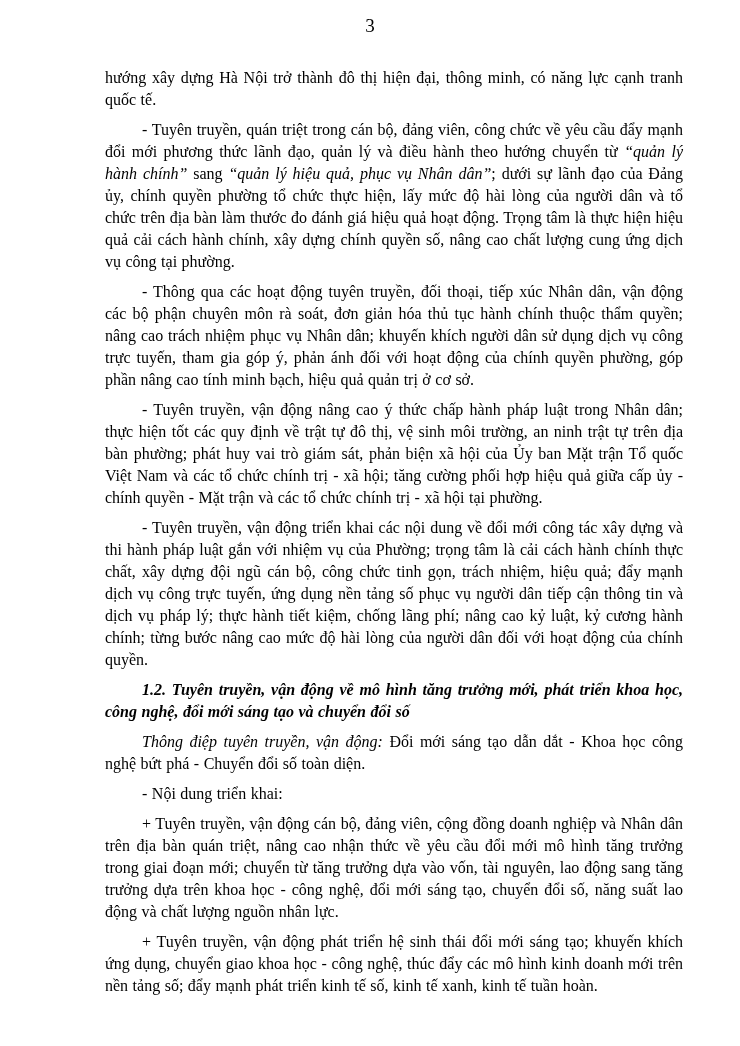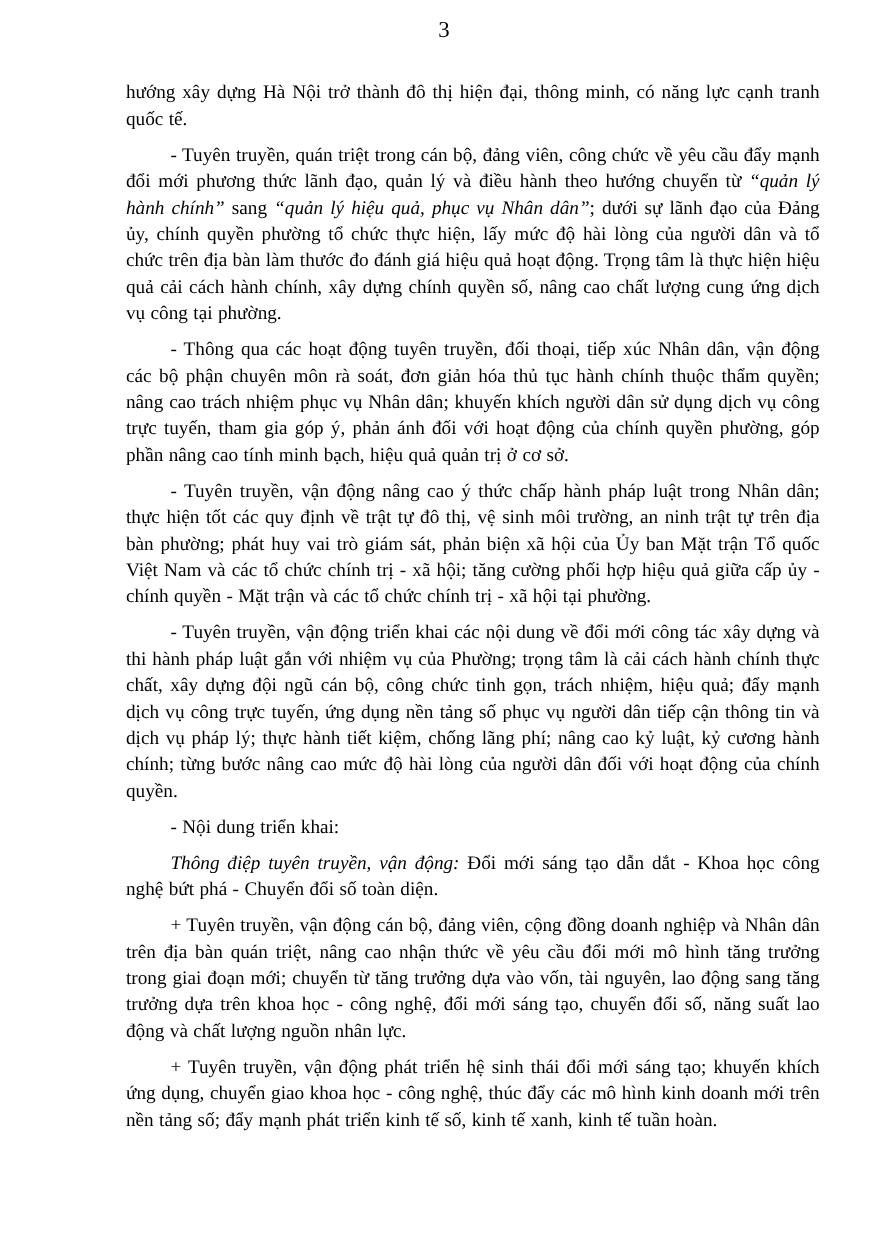--- a/index.html
+++ b/index.html
@@ -58,22 +58,23 @@
     <p class="para no-indent"><span>hướng xây dựng Hà Nội trở thành đô thị hiện đại, thông minh, có năng lực cạnh tranh quốc tế.</span></p>
 
     <p class="para"><span>- Tuyên truyền, quán triệt trong cán bộ, đảng viên, công chức về yêu cầu đẩy mạnh đổi mới phương thức lãnh đạo, quản lý và điều hành theo hướng chuyển từ </span><span class="italic">“quản lý hành chính”</span><span> sang </span><span class="italic">“quản lý hiệu quả, phục vụ Nhân dân”</span><span>; dưới sự lãnh đạo của Đảng ủy, chính quyền phường tổ chức thực hiện, lấy mức độ hài lòng của người dân và tổ chức trên địa bàn làm thước đo đánh giá hiệu quả hoạt động. Trọng tâm là thực hiện hiệu quả cải cách hành chính, xây dựng chính quyền số, nâng cao chất lượng cung ứng dịch vụ công tại phường.</span></p>
 
     <p class="para"><span>- Thông qua các hoạt động tuyên truyền, đối thoại, tiếp xúc Nhân dân, vận động các bộ phận chuyên môn rà soát, đơn giản hóa thủ tục hành chính thuộc thẩm quyền; nâng cao trách nhiệm phục vụ Nhân dân; khuyến khích người dân sử dụng dịch vụ công trực tuyến, tham gia góp ý, phản ánh đối với hoạt động của chính quyền phường, góp phần nâng cao tính minh bạch, hiệu quả quản trị ở cơ sở.</span></p>
 
     <p class="para"><span>- Tuyên truyền, vận động nâng cao ý thức chấp hành pháp luật trong Nhân dân; thực hiện tốt các quy định về trật tự đô thị, vệ sinh môi trường, an ninh trật tự trên địa bàn phường; phát huy vai trò giám sát, phản biện xã hội của Ủy ban Mặt trận Tổ quốc Việt Nam và các tổ chức chính trị - xã hội; tăng cường phối hợp hiệu quả giữa cấp ủy - chính quyền - Mặt trận và các tổ chức chính trị - xã hội tại phường.</span></p>
 
     <p class="para"><span>- Tuyên truyền, vận động triển khai các nội dung về đổi mới công tác xây dựng và thi hành pháp luật gắn với nhiệm vụ của Phường; trọng tâm là cải cách hành chính thực chất, xây dựng đội ngũ cán bộ, công chức tinh gọn, trách nhiệm, hiệu quả; đẩy mạnh dịch vụ công trực tuyến, ứng dụng nền tảng số phục vụ người dân tiếp cận thông tin và dịch vụ pháp lý; thực hành tiết kiệm, chống lãng phí; nâng cao kỷ luật, kỷ cương hành chính; từng bước nâng cao mức độ hài lòng của người dân đối với hoạt động của chính quyền.</span></p>
 
+    <p class="para heading"><span>1.2. Tuyên truyền, vận động về mô hình tăng trưởng mới, phát triển khoa học, công nghệ, đổi mới sáng tạo và chuyển đổi số</span></p>
+
+    <p class="para"><span class="italic">Thông điệp tuyên truyền, vận động:</span><span> Đổi mới sáng tạo dẫn dắt - Khoa học công nghệ bứt phá - Chuyển đổi số toàn diện.</span></p>
 
     <p class="para"><span>- Nội dung triển khai:</span></p>
-
-    <p class="para"><span class="italic">Thông điệp tuyên truyền, vận động:</span><span> Đổi mới sáng tạo dẫn dắt - Khoa học công nghệ bứt phá - Chuyển đổi số toàn diện.</span></p>
 
     <p class="para"><span>+ Tuyên truyền, vận động cán bộ, đảng viên, cộng đồng doanh nghiệp và Nhân dân trên địa bàn quán triệt, nâng cao nhận thức về yêu cầu đổi mới mô hình tăng trưởng trong giai đoạn mới; chuyển từ tăng trưởng dựa vào vốn, tài nguyên, lao động sang tăng trưởng dựa trên khoa học - công nghệ, đổi mới sáng tạo, chuyển đổi số, năng suất lao động và chất lượng nguồn nhân lực.</span></p>
 
     <p class="para"><span>+ Tuyên truyền, vận động phát triển hệ sinh thái đổi mới sáng tạo; khuyến khích ứng dụng, chuyển giao khoa học - công nghệ, thúc đẩy các mô hình kinh doanh mới trên nền tảng số; đẩy mạnh phát triển kinh tế số, kinh tế xanh, kinh tế tuần hoàn.</span></p>
   </div>
 </div>
 
 </body></html>

